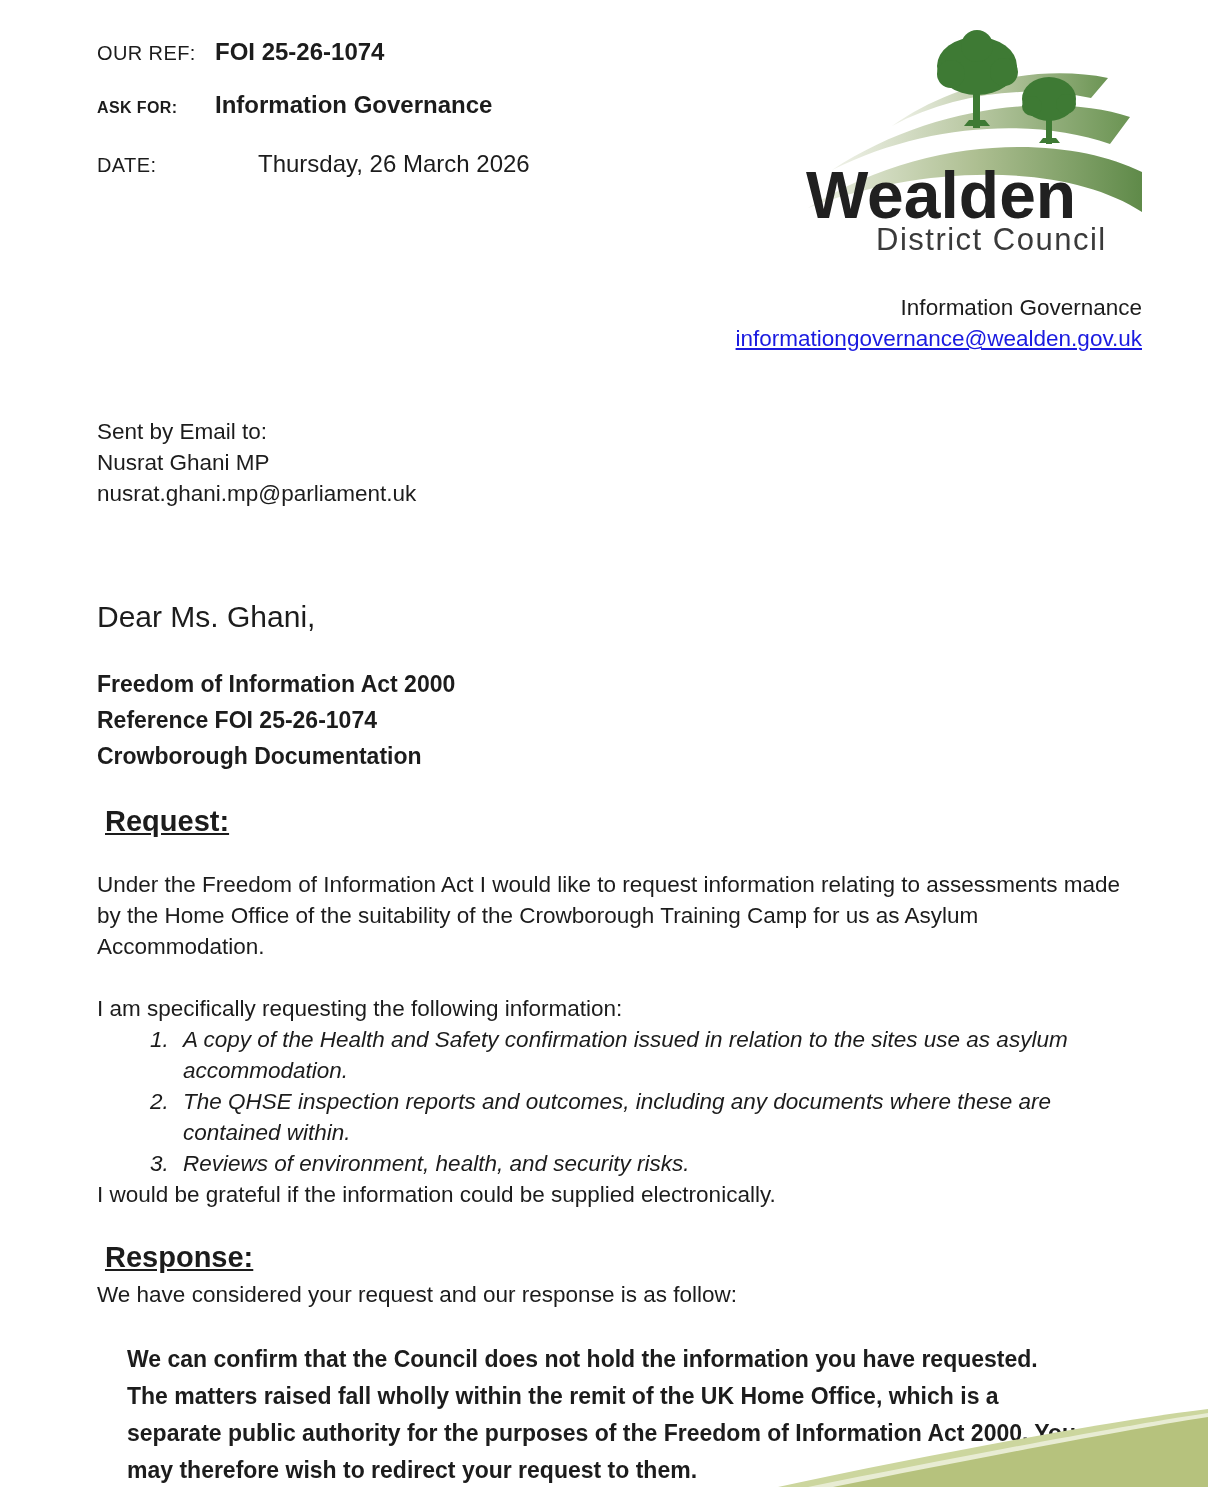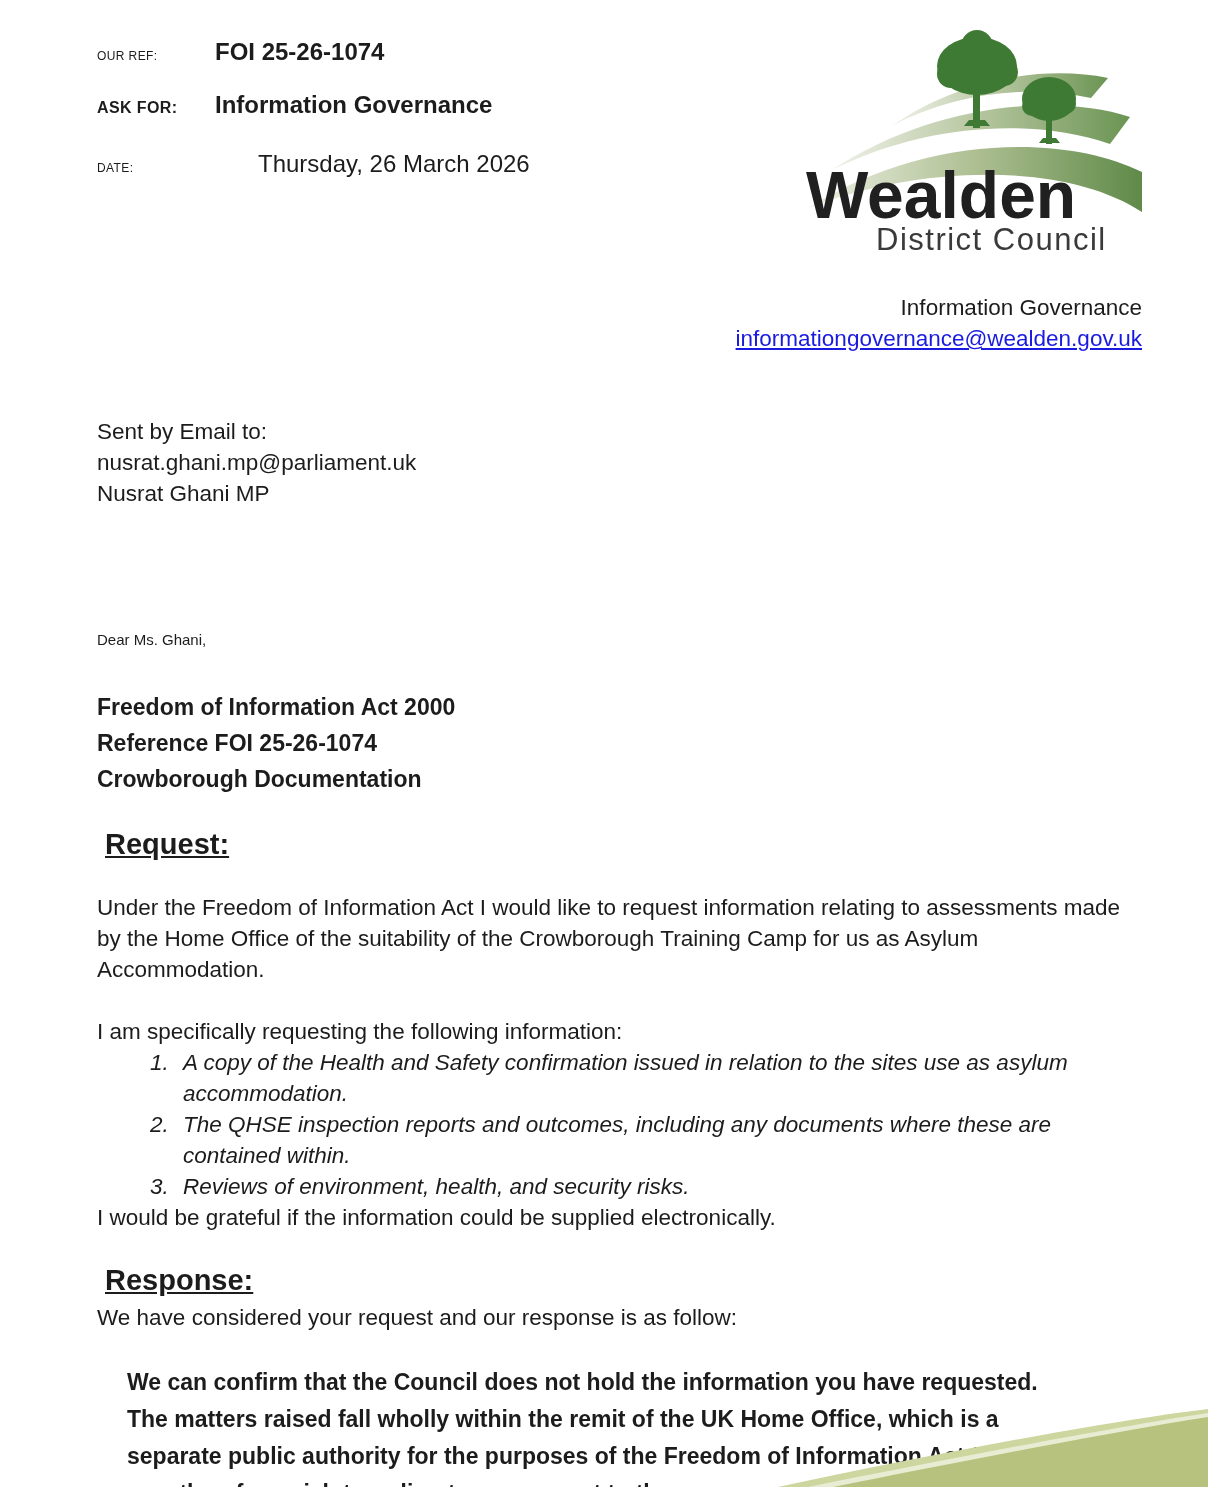--- a/index.html
+++ b/index.html
@@ -20,21 +20,21 @@
   }
   
   .header-row {
     position: relative;
     height: 240px;
   }
   .ref-block { padding-top: 4px; }
   .ref-row { display: flex; margin-bottom: 25px; align-items: baseline; }
   .ref-row .lbl {
     width: 118px;
-    font-size: 12px;
+    font-size: 20px;
     letter-spacing: 0.4px;
     color: #1c1c1c;
     flex-shrink: 0;
   }
   .ref-row .lbl.bold { font-weight: bold; font-size: 16px; }
   .ref-row .val { font-size: 24px; }
   .ref-row .val.bold { font-weight: bold; }
   .ref-row.date-row { margin-top: 31px; gap: 43px; }
   .logo {
     position: absolute;
@@ -54,21 +54,21 @@
     color: #1a1ae0;
     text-decoration: underline;
   }
   
   .recipient-block {
     margin-top: 62px;
     font-size: 22.5px;
     line-height: 31px;
   }
   
-  .salutation { margin-top: 115px; font-size: 15px; line-height: 31px; }
+  .salutation { margin-top: 92px; font-size: 30px; line-height: 31px; }
   .subject-block {
     margin-top: 34px;
     font-weight: bold;
     font-size: 23px;
     line-height: 36px;
   }
   p.body-text {
     margin-top: 31px;
     font-size: 22.5px;
     line-height: 31px;
@@ -176,22 +176,22 @@
     </div>
   </div>
 
   <div class="contact-block">
     <div>Information Governance</div>
     <div><a href="#">informationgovernance@wealden.gov.uk</a></div>
   </div>
 
   <div class="recipient-block">
     <div>Sent by Email to:</div>
+    <div>Nusrat Ghani MP</div>
     <div>nusrat.ghani.mp@parliament.uk</div>
-    <div>Nusrat Ghani MP</div>
   </div>
 
   <div class="salutation">Dear Ms. Ghani,</div>
 
   <div class="subject-block">
     <div>Freedom of Information Act 2000</div>
     <div>Reference FOI 25-26-1074</div>
     <div>Crowborough Documentation</div>
   </div>
 

